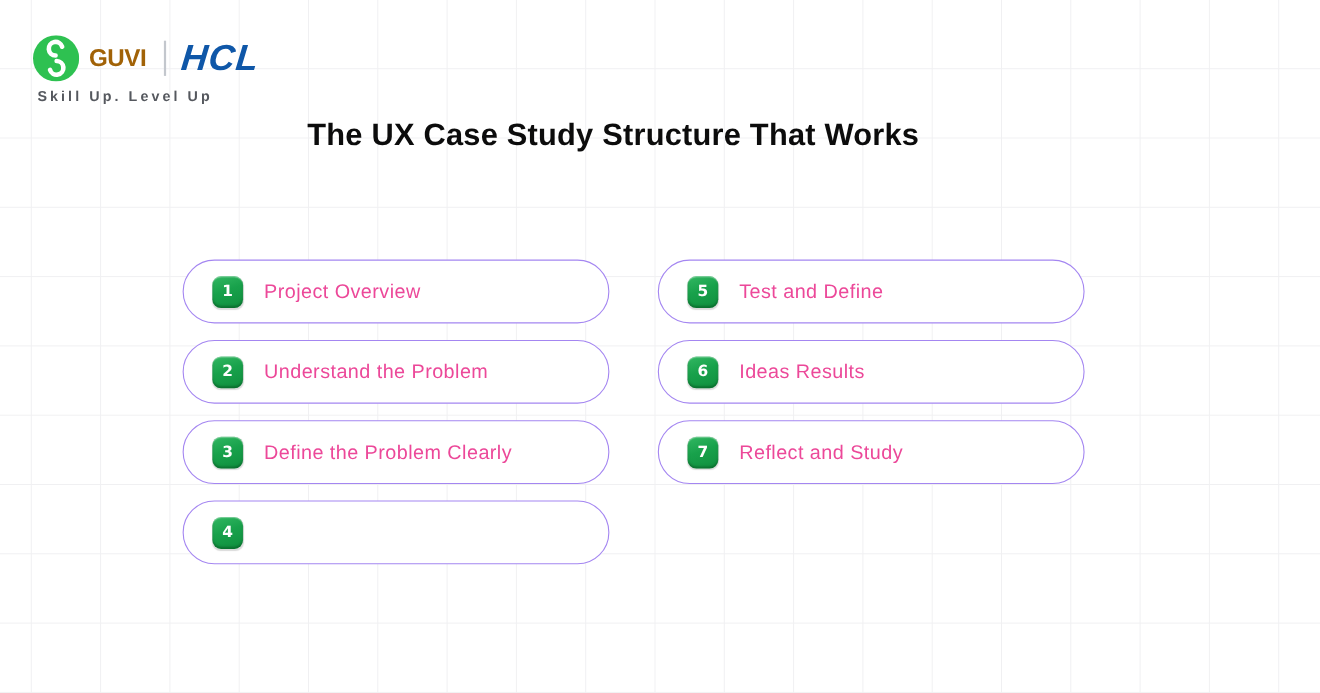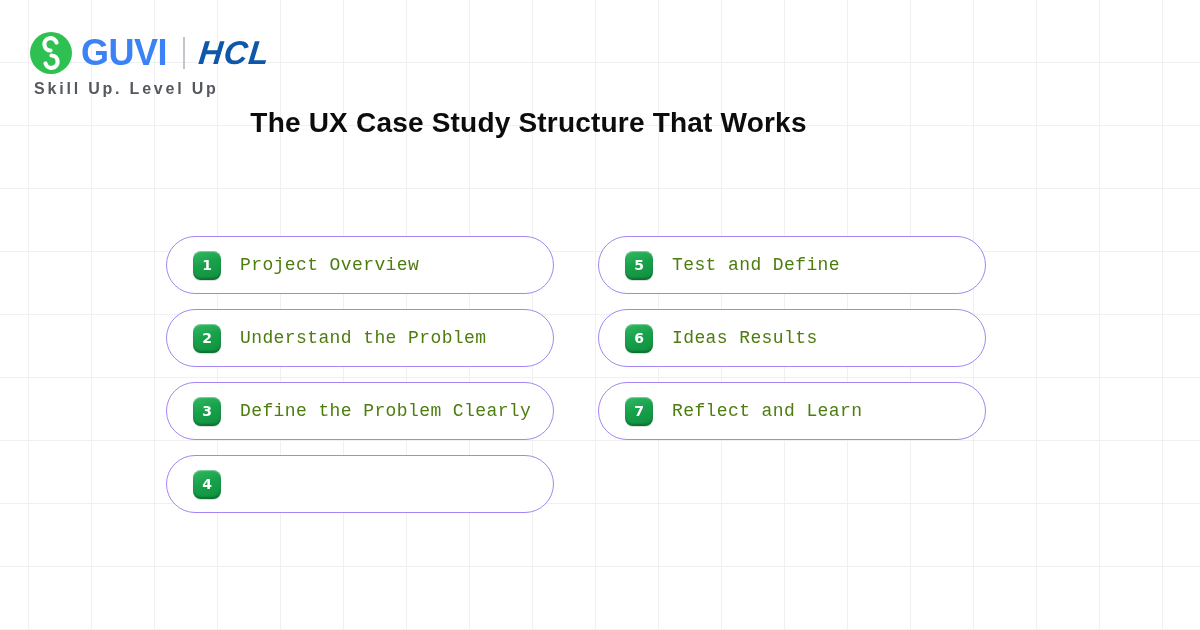--- a/index.html
+++ b/index.html
@@ -16,45 +16,46 @@
   }
 
   
   .logo-row {
     position: absolute; left: 30px; top: 32px;
     display: flex; align-items: center;
   }
   .guvi-mark { width: 42px; height: 42px; display: block; }
   .guvi-text {
     margin-left: 9px;
-    font-size: 36px; font-weight: bold; color: #3b82f6;
+    font-size: 22px; font-weight: bold; color: #a16207;
     letter-spacing: -0.5px;
     font-family: "Liberation Sans", sans-serif;
   }
   .logo-divider {
     width: 2px; height: 32px; background: #c3c7cd;
     margin: 0 14px 0 16px;
   }
   .hcl-text {
     font-size: 33px; font-weight: bold; font-style: italic;
     color: #0f57a8; letter-spacing: 1px;
     transform: skewX(-6deg);
     font-family: "Liberation Sans", sans-serif;
   }
   .tagline {
     position: absolute; left: 34px; top: 80px;
-    font-size: 16px; letter-spacing: 2.8px;
+    font-size: 13px; letter-spacing: 2.8px;
     color: #55585e; font-weight: bold;
   }
 
   
   .title-block {
     position: absolute; top: 103px; left: 0; width: 1057px;
     text-align: center;
     color: #0c0c0c;
+    padding-left: 29px;
   }
   .title-line {
     font-size: 28px; font-weight: bold; line-height: 40px;
     letter-spacing: 0.2px;
   }
 
   
   .steps {
     position: absolute; left: 166px; top: 236px;
     display: flex; column-gap: 44px;
@@ -74,22 +75,22 @@
     border-radius: 8px;
     background: linear-gradient(160deg, #33b863 0%, #18a14b 45%, #0f8f3e 100%);
     box-shadow: inset 0 -2px 2px rgba(0, 60, 20, 0.40),
                 inset 0 1px 1px rgba(255, 255, 255, 0.40),
                 0 1px 1px rgba(0, 0, 0, 0.15);
     display: flex; align-items: center; justify-content: center;
     color: #ffffff; font-size: 14px; font-weight: bold;
     font-family: "DejaVu Sans", sans-serif;
   }
   .pill-label {
-    font-family: Liberation Mono, monospace;
-    font-size: 18px; color: #4d7c0f; letter-spacing: 0.4px;
+    font-family: Liberation Sans, sans-serif;
+    font-size: 18px; color: #ec4899; letter-spacing: 0.4px;
   }
 </style>
 </head>
 <body>
 
 <div class="logo-row">
   <svg class="guvi-mark" viewBox="0 0 42 42">
     <circle cx="21" cy="21" r="21" fill="#2EC151"></circle>
     <g fill="none" stroke="#ffffff" stroke-width="4.2" stroke-linecap="round">
       <path d="M 26.5 10.5 A 6.2 6.2 0 1 0 20.5 18.5"></path>
@@ -150,17 +151,17 @@
       <span class="badge">
           <span>6</span>
         </span>
       <span class="pill-label">Ideas Results</span>
     </div>
 
     <div class="pill">
       <span class="badge">
           <span>7</span>
         </span>
-      <span class="pill-label">Reflect and Learn</span>
+      <span class="pill-label">Reflect and Study</span>
     </div>
 
   </div>
 </div>
 
 </body></html>

